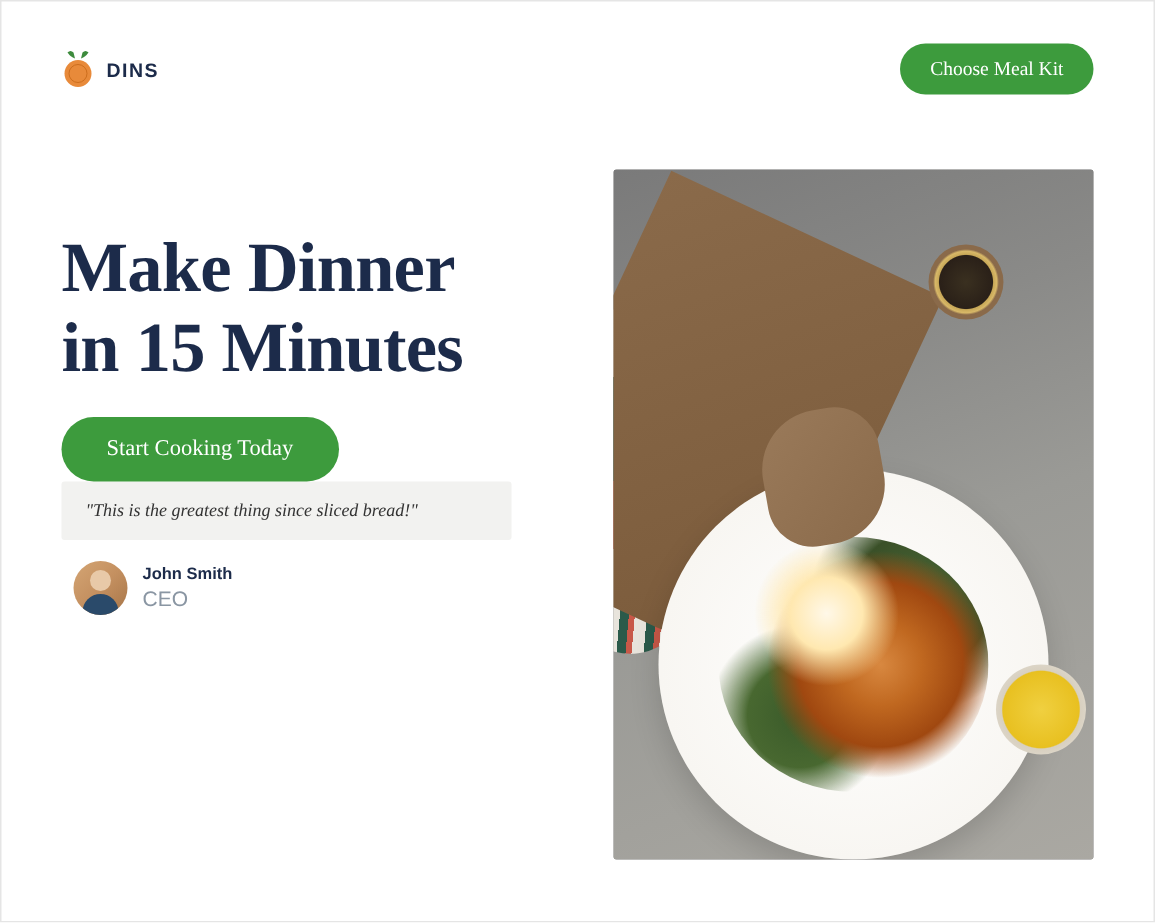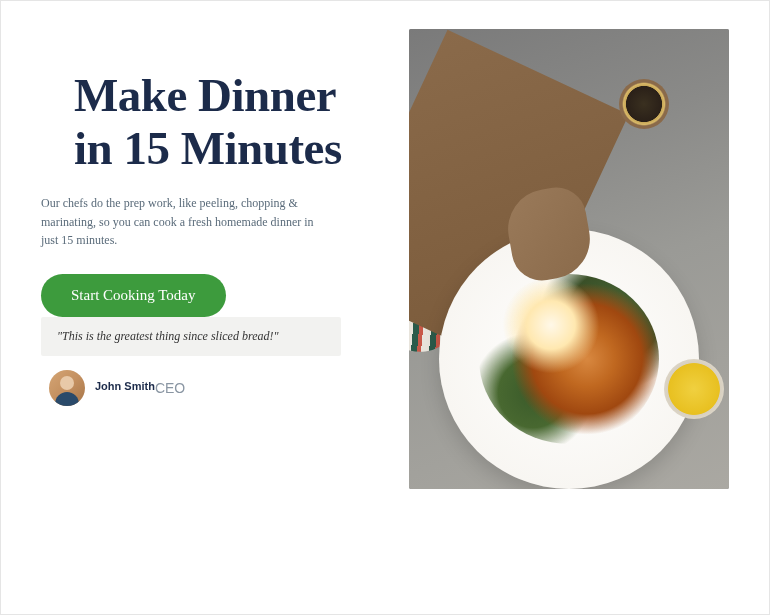--- a/index.html
+++ b/index.html
@@ -62,21 +62,20 @@
       padding-top: 40px;
     }
     .headline {
       font-family: Georgia, 'Times New Roman', serif;
       font-weight: 900;
       font-size: 47px;
       line-height: 1.12;
       color: #1c2b4a;
       margin-bottom: 20px;
       letter-spacing: -0.5px;
-      margin-left: 33px;
     }
     .subtext {
       font-family: Georgia, serif;
       font-size: 12px;
       color: #5a6b7a;
       line-height: 1.55;
       margin-bottom: 24px;
       max-width: 290px;
     }
     .cta-button {
@@ -128,20 +127,21 @@
       position: absolute;
       bottom: -4px;
       left: 6px;
       width: 24px;
       height: 18px;
       border-radius: 12px 12px 0 0;
       background: #2a4a6a;
     }
     .author-info {
       display: flex;
+      flex-direction: column;
       line-height: 1.3;
     }
     .author-name {
       font-family: Arial, sans-serif;
       font-weight: 700;
       font-size: 11px;
       color: #1c2b4a;
     }
     .author-role {
       font-family: Arial, sans-serif;
@@ -238,25 +238,38 @@
       background: repeating-linear-gradient(80deg, #e8e4dc 0px, #e8e4dc 8px, #2a5a4a 8px, #2a5a4a 14px, #c85848 14px, #c85848 18px);
       transform: rotate(15deg);
       border-radius: 0 40px 40px 0;
     }
   </style>
 </head>
 <body>
 
 <div class="page">
 
+  <div class="header">
+    <div class="logo-wrap">
+      <span class="logo-icon">
+        <svg width="22" height="26" viewBox="0 0 22 26">
+          <path d="M8 2 Q6 0 4 2 Q6 5 9 6 Z" fill="#3d8b3d"></path>
+          <path d="M14 2 Q16 0 18 2 Q16 5 13 6 Z" fill="#3d8b3d"></path>
+          <circle cx="11" cy="16" r="9" fill="#e88a3a"></circle>
+          <circle cx="11" cy="16" r="6" fill="none" stroke="#c86a1a" stroke-width="0.6"></circle>
+        </svg>
+      </span>
+      <span class="brand-name">DINS</span>
+    </div>
+    <button class="choose-button">Choose Meal Kit</button>
+  </div>
 
   <div class="content">
     <div class="left-col">
       <h1 class="headline">Make Dinner in 15 Minutes</h1>
-      <p class="subtext">Our chefs do the prep work, like peeling, chopping &amp; marinating, so you can cook a fresh homemade dinner in just 15 minutes.</p>
       <button class="cta-button">Start Cooking Today</button>
       <div class="quote-box">"This is the greatest thing since sliced bread!"</div>
       <div class="testimonial-author">
         <div class="avatar"></div>
         <div class="author-info">
           <span class="author-name">John Smith</span>
           <span class="author-role">CEO</span>
         </div>
       </div>
     </div>

